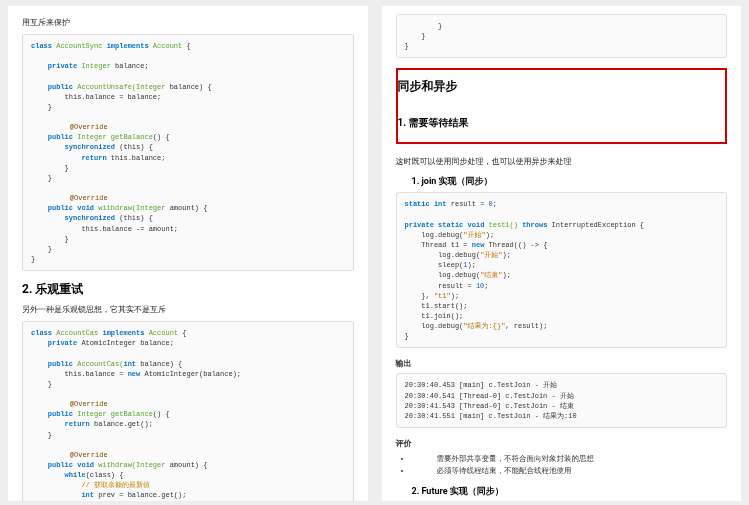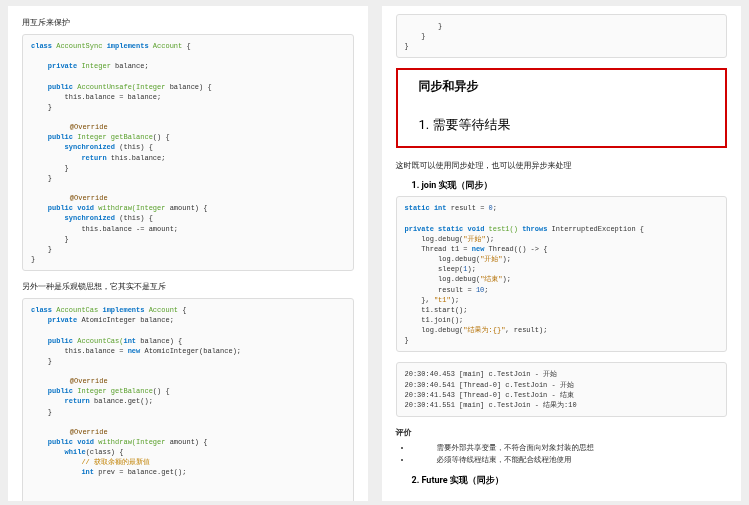--- a/index.html
+++ b/index.html
@@ -18,21 +18,21 @@
   .page {
     background: #fff;
     flex: 1;
     padding: 8px 14px;
     overflow: hidden;
     height: 495px;
     position: relative;
   }
   .para { font-size: 8px; margin: 3px 0 6px; color: #222; }
   .h2 { font-size: 12px; font-weight: 700; margin: 10px 0 6px; color: #000; }
-  .h3 { font-size: 13px; font-weight: 400; margin: 21px 0 6px; color: #000; }
+  .h3 { font-size: 10px; font-weight: 700; margin: 21px 0 6px; color: #000; }
   .h4 { font-size: 9px; font-weight: 700; margin: 8px 16px 4px; color: #000; }
   .codeblock {
     background: #fafafa;
     border: 1px solid #ddd;
     border-radius: 3px;
     padding: 6px 8px;
     margin: 4px 0 10px;
     font-family: Consolas, Menlo, "Courier New", monospace;
     font-size: 7px;
     line-height: 1.45;
@@ -42,21 +42,21 @@
   }
   .kw  { color: #0a74c6; font-weight: 600; }   
   .cls { color: #5aa02c; }                     
   .fn  { color: #5aa02c; }                     
   .ann { color: #7c4a00; padding-left: 22px; }                     
   .cmt { color: #c08000; }                     
   .str { color: #b46f00; }                     
   .num { color: #1858a8; }
   .callout {
     border: 2px solid #d10000;
-    padding: 6px 21px;
+    padding: 6px 0;
     margin: 2px 0 12px;
   }
   ul.bullets { margin: 4px 0 8px 16px; }
   ul.bullets li { font-size: 7.5px; line-height: 1.6; color: #333; padding-left: 25px; }
   .small-label { font-size: 8px; font-weight: 600; margin: 6px 0 3px; }
 </style>
 </head>
 <body>
 
 <div class="page">
@@ -79,20 +79,21 @@
     <span>}</span>
 
     <span class="ann">@Override</span>
     <span class="kw">public</span> <span class="kw">void</span> <span class="fn">withdraw(</span><span class="cls">Integer</span><span> amount) {</span>
         <span class="kw">synchronized</span><span> (this) {</span>
             <span>this.balance -= amount;</span>
         <span>}</span>
     <span>}</span>
 <span>}</span></div>
 
+  <div class="h2">2. 乐观重试</div>
   <div class="para">另外一种是乐观锁思想，它其实不是互斥</div>
 
   <div class="codeblock"><span class="kw">class</span> <span class="cls">AccountCas</span> <span class="kw">implements</span> <span class="cls">Account</span><span> {</span>
     <span class="kw">private</span><span> AtomicInteger balance;</span>
 
     <span class="kw">public</span> <span class="fn">AccountCas(</span><span class="kw">int</span><span> balance) {</span>
         <span>this.balance = </span><span class="kw">new</span><span> AtomicInteger(balance);</span>
     <span>}</span>
 
     <span class="ann">@Override</span>
@@ -137,20 +138,21 @@
         <span>log.debug(</span><span class="str">"开始"</span><span>);</span>
         <span>sleep(</span><span class="num">1</span><span>);</span>
         <span>log.debug(</span><span class="str">"结束"</span><span>);</span>
         <span>result = </span><span class="num">10</span><span>;</span>
     <span>}, </span><span class="str">"t1"</span><span>);</span>
     <span>t1.start();</span>
     <span>t1.join();</span>
     <span>log.debug(</span><span class="str">"结果为:{}"</span><span>, result);</span>
 <span>}</span></div>
 
+  <div class="small-label">输出</div>
 
   <div class="codeblock"><span>20:30:40.453 [main] c.TestJoin - 开始</span>
 <span>20:30:40.541 [Thread-0] c.TestJoin - 开始</span>
 <span>20:30:41.543 [Thread-0] c.TestJoin - 结束</span>
 <span>20:30:41.551 [main] c.TestJoin - 结果为:10</span></div>
 
   <div class="small-label">评价</div>
   <ul class="bullets">
     <li>需要外部共享变量，不符合面向对象封装的思想</li>
     <li>必须等待线程结束，不能配合线程池使用</li>

